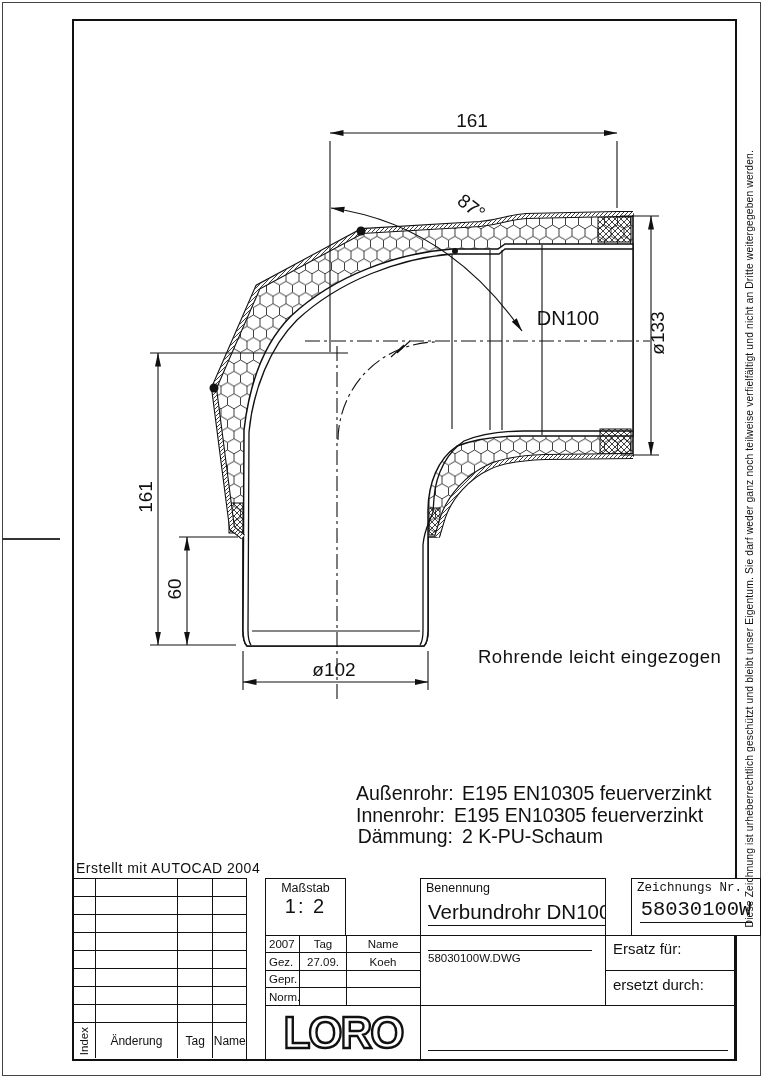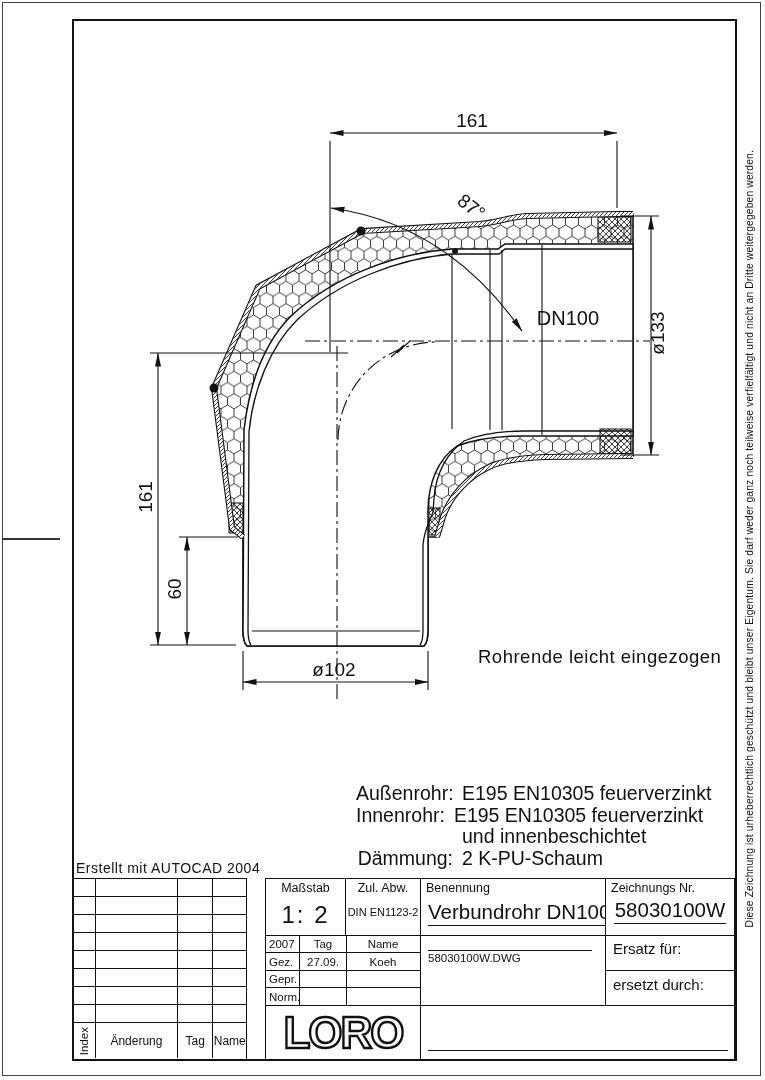--- a/index.html
+++ b/index.html
@@ -28,38 +28,38 @@
 
   #tb-rev{left:73px;top:878px;width:174px;height:182px;}
   .rev-row{display:flex;height:18.06px;box-sizing:border-box;border-bottom:1.2px solid #111;}
   .rev-cell{box-sizing:border-box;border-right:1.2px solid #111;height:100%;}
   .rc0{width:24px;}.rc1{width:91px;}.rc2{width:39px;}.rc3{width:36px;border-right:none;}
   #rev-head{display:flex;height:35px;font-size:12px;}
   #rev-head .rev-cell{display:flex;align-items:center;justify-content:center;}
   #rev-head .rc0 span{writing-mode:vertical-rl;transform:rotate(180deg);font-size:11.5px;}
 
   #tb-masstab{left:265px;top:878px;width:81px;height:58px;text-align:center;}
-  #tb-masstab .v{font-size:24px;letter-spacing:2px;margin-top:6px;}
+  #tb-masstab .v{font-size:20px;letter-spacing:2px;}
   #tb-zulabw{left:345px;top:878px;width:76px;height:58px;text-align:center;}
   #tb-zulabw .v{font-size:11px;margin-top:11px;white-space:nowrap;}
 
   #tb-approval{left:265px;top:935px;width:156px;height:71px;border:1.2px solid #111;background:#fff;box-sizing:border-box;position:absolute;}
   .app-row{display:flex;height:17.4px;box-sizing:border-box;border-bottom:1.2px solid #111;font-size:11.5px;}
   .app-row:last-child{border-bottom:none;}
   .app-c{box-sizing:border-box;border-right:1.2px solid #111;height:100%;display:flex;align-items:center;justify-content:center;}
   .ac0{width:34px;justify-content:flex-start;padding-left:3px;}
   .ac1{width:47px;}
   .ac2{width:72px;border-right:none;}
 
   #tb-logo{left:265px;top:1005px;width:156px;height:55px;display:flex;align-items:center;justify-content:center;}
 
   #tb-benennung{left:420px;top:878px;width:186px;height:58px;}
   #tb-benennung .v{font-size:20.5px;margin:5px 0 0 7px;white-space:nowrap;}
   .ul{display:inline-block;border-bottom:1.7px solid #111;padding-bottom:1px;}
-  #tb-zeichnr{left:605px;top:878px;width:130px;height:58px;text-align:center;}
+  #tb-zeichnr{left:631px;top:878px;width:130px;height:58px;text-align:center;font-family:Liberation Mono, monospace;}
   #tb-zeichnr .small-label{text-align:left;}
   #tb-zeichnr .v{font-size:20.5px;margin-top:3px;}
 
   #tb-desc{left:420px;top:935px;width:186px;height:71px;padding:3px 0 0 7px;}
   #tb-desc .bogen{font-size:15px;}
   #tb-desc .bogen .ul{min-width:170px;}
   .blank-rule{width:164px;border-bottom:1.4px solid #111;height:11px;}
   #tb-desc .edv{font-size:15px;margin-top:1px;}
   #tb-desc .edv .ul{min-width:172px;}
   #tb-desc .dwg{font-size:11.5px;margin-top:1px;}
@@ -188,24 +188,20 @@
   <div id="materials">
     <div class="mrow">
       <span class="mlabel">Außenrohr:</span>
       <span class="mvalue">E195 EN10305 feuerverzinkt</span>
     </div>
     <div class="mrow">
       <span class="mlabel">Innenrohr:</span>
       <span class="mvalue">E195 EN10305 feuerverzinkt</span>
     </div>
     <div class="mrow">
-      <span class="mlabel"></span>
-      <span class="mvalue">und innenbeschichtet</span>
-    </div>
-    <div class="mrow">
       <span class="mlabel">Dämmung:</span>
       <span class="mvalue">2 K-PU-Schaum</span>
     </div>
   </div>
 
   <div id="erstellt">Erstellt mit AUTOCAD 2004</div>
 
   <div class="cell" id="tb-rev">
     <div id="rev-rows">
         <div class="rev-row">
@@ -265,24 +261,20 @@
       <div class="rev-cell rc2">Tag</div>
       <div class="rev-cell rc3">Name</div>
     </div>
   </div>
 
   <div class="cell" id="tb-masstab">
     <div class="small-label" style="text-align:center;padding-left:0;">Maßstab</div>
     <div class="v">1: 2</div>
   </div>
 
-  <div class="cell" id="tb-zulabw">
-    <div class="small-label" style="text-align:center;padding-left:0;">Zul. Abw.</div>
-    <div class="v">DIN EN1123-2</div>
-  </div>
 
   <div id="tb-approval">
     <div class="app-row">
       <div class="app-c ac0">2007</div>
       <div class="app-c ac1">Tag</div>
       <div class="app-c ac2">Name</div>
     </div>
     <div class="app-row">
       <div class="app-c ac0">Gez.</div>
       <div class="app-c ac1">27.09.</div>

